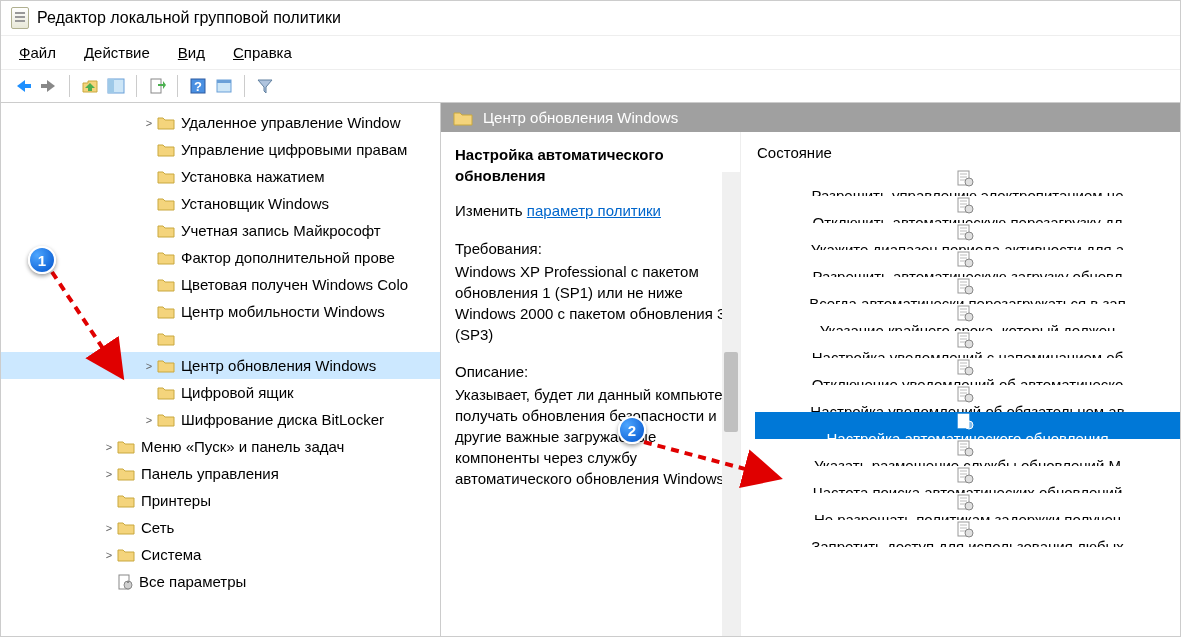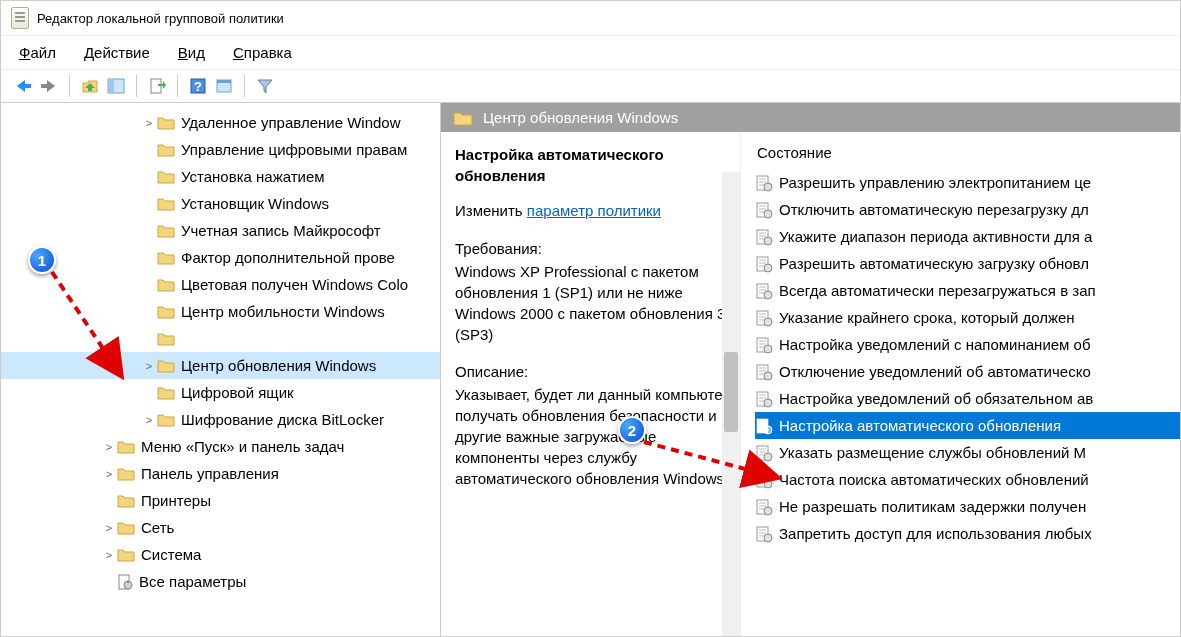--- a/index.html
+++ b/index.html
@@ -1,18 +1,18 @@
 <!DOCTYPE html>
 <html><head>
 <meta charset="utf-8">
 <style>
 * { box-sizing: border-box; margin: 0; padding: 0; }
 body { font-family: "Segoe UI", Tahoma, sans-serif; font-size: 13px; background: #fff; color: #000; width: 1181px; height: 637px; overflow: hidden; position: relative; }
 .window { border: 1px solid #ccc; width: 100%; height: 100%; display: flex; flex-direction: column; }
-.titlebar { display: flex; align-items: center; padding: 6px 10px; border-bottom: 1px solid #eee; font-size: 13px; }
+.titlebar { display: flex; align-items: center; padding: 6px 10px; border-bottom: 1px solid #eee; font-size: 16px; }
 .titlebar .icon { width: 18px; height: 22px; background: linear-gradient(#fff, #e8e8d8); border: 1px solid #b0b090; border-radius: 2px; margin-right: 8px; position: relative; }
 .titlebar .icon::before { content: ""; position: absolute; left: 3px; right: 3px; top: 4px; height: 2px; background: #999; box-shadow: 0 4px 0 #999, 0 8px 0 #999; }
 .menubar { display: flex; gap: 16px; padding: 6px 12px; border-bottom: 1px solid #eee; font-size: 15px; }
 .menubar span { padding: 2px 6px; cursor: default; }
 .menubar span u { text-decoration: underline; }
 .toolbar { display: flex; align-items: center; gap: 2px; padding: 4px 10px; border-bottom: 1px solid #ccc; }
 .toolbar .sep { width: 1px; height: 22px; background: #ccc; margin: 0 6px; }
 .toolbar .btn { width: 24px; height: 24px; display: flex; align-items: center; justify-content: center; cursor: pointer; border-radius: 2px; }
 .content { display: flex; flex: 1; overflow: hidden; }
 .tree-pane { width: 440px; border-right: 1px solid #ccc; overflow: hidden; padding: 6px 0; position: relative; }
@@ -30,21 +30,21 @@
 .detail-body { display: flex; flex: 1; overflow: hidden; }
 .desc-col { width: 300px; padding: 12px 8px 12px 14px; font-size: 15px; line-height: 1.4; border-right: 1px solid #eee; position: relative; }
 .desc-col .title-bold { font-weight: bold; margin-bottom: 14px; }
 .desc-col .edit-line { margin-bottom: 16px; }
 .desc-col a { color: #0066cc; text-decoration: underline; }
 .desc-col .req-head { margin-bottom: 2px; margin-top: 17px; }
 .desc-col .req-body { margin-bottom: 16px; }
 .desc-col .desc-head { margin-bottom: 2px; }
 .list-col { flex: 1; padding: 12px 0 0 14px; overflow: hidden; font-size: 15px; }
 .list-col .list-header { margin-bottom: 8px; padding-left: 2px; }
-.list-item { display: flex; align-items: center; height: 27px; white-space: nowrap; overflow: hidden; cursor: default; }
+.list-item { display: flex; align-items: center; height: 27px; white-space: nowrap; overflow: hidden; cursor: default; flex-direction: column; }
 .list-item.selected { background: #0078d7; color: #fff; }
 .list-item .setting-icon { width: 18px; height: 18px; margin-right: 6px; flex-shrink: 0; }
 .badge { position: absolute; width: 28px; height: 28px; border-radius: 50%; background: radial-gradient(circle at 30% 30%, #4da6ff, #0052cc); border: 2px solid #fff; box-shadow: 0 2px 4px rgba(0,0,0,.4); color: #fff; font-weight: bold; display: flex; align-items: center; justify-content: center; font-size: 15px; z-index: 100; }
 .arrow-svg { position: absolute; z-index: 90; pointer-events: none; }
 .scrollbar-track { position: absolute; right: 0; top: 40px; bottom: 0; width: 18px; background: #f0f0f0; }
 .scrollbar-thumb { position: absolute; left: 2px; right: 2px; top: 180px; height: 80px; background: #c0c0c0; border-radius: 2px; }
 </style>
 </head>
 <body>
 

